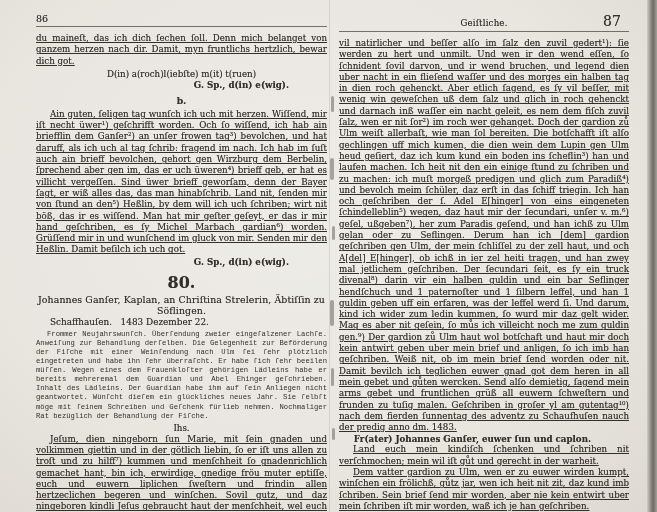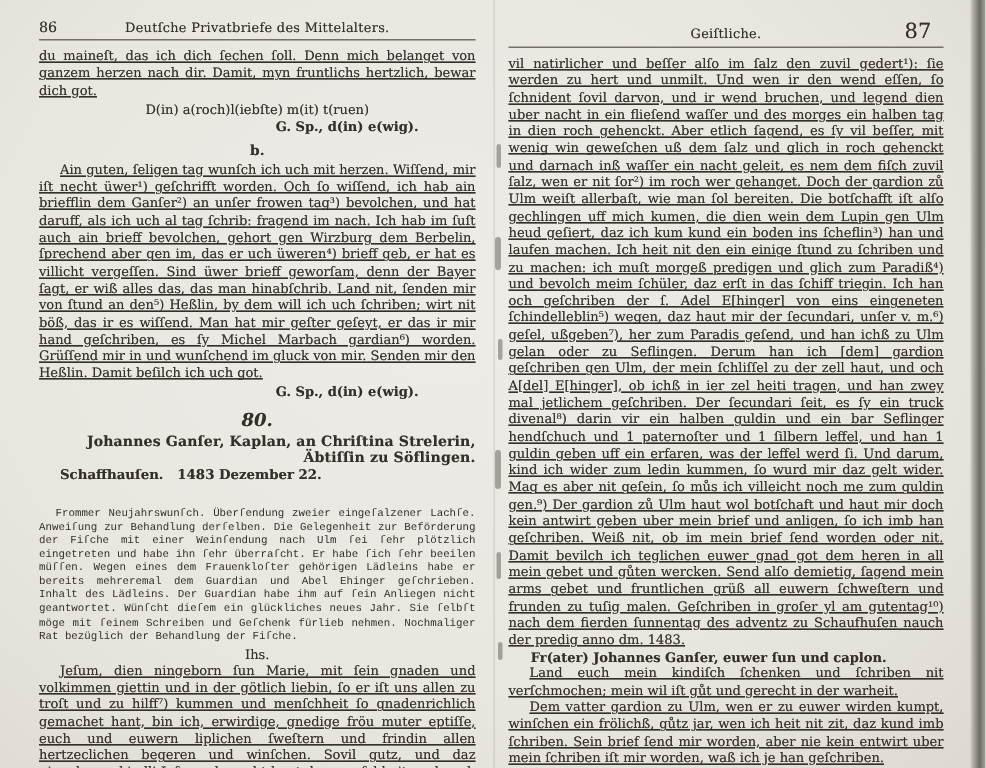--- a/index.html
+++ b/index.html
@@ -4,38 +4,38 @@
 <style>
   html,body{margin:0;padding:0;background:#d8d5cf;}
   .scan{
     position:relative;width:657px;height:512px;overflow:hidden;
     background:radial-gradient(ellipse at 45% 40%, #eeece7 0%, #e9e6e0 60%, #ddd9d2 100%);
     font-family:"DejaVu Serif", serif;
     color:#332f29;
     text-shadow:0 0 .4px rgba(51,47,41,.55);
   }
   .page{position:absolute;top:0;height:512px;box-sizing:border-box;overflow:hidden;}
-  .page-left{left:0;width:329px;padding:13px 12px 16px 26px;}
+  .page-left{left:10px;width:329px;padding:13px 12px 16px 26px;}
   .page-right{left:329px;width:316px;padding:13px 16px 0 10px;}
   .running-head{display:flex;align-items:baseline;font-size:8.6px;margin:0 0 1px 0;}
   .running-head .slot{width:34px;}
   .running-head .head-title{flex:1;text-align:center;letter-spacing:.2px;}
   .running-head .pagenum-l{width:34px;text-align:left;font-size:9.5px;}
   .running-head .pagenum-r{width:34px;text-align:center;font-size:14px;}
   .head-rule{height:1px;background:#5f5b54;margin:2px 0 6px 0;opacity:.85;}
   p{margin:0;}
   .body{font-size:8.7px;line-height:11.3px;text-align:justify;text-decoration:underline;}
   .indent{text-indent:14px;}
   .center{text-align:center;}
   .vale{margin:2px 0 0 0;font-size:8.7px;}
   .sig{text-align:right;padding-right:38px;font-size:8.7px;margin:1px 0 0 0;font-weight:bold;}
   .section-letter{font-weight:bold;font-size:9.2px;margin:5px 0 3px 0;}
-  .entry-number{font-weight:bold;font-size:12px;margin:6px 0 2px 0;font-style:italic;}
-  .entry-title{font-weight:bold;font-size:9.4px;margin:0 0 1px 0;letter-spacing:.1px;text-align:right;}
-  .dateline{font-size:8.9px;margin:0 0 17px 0;text-indent:14px;white-space:pre-wrap;font-weight:bold;}
+  .entry-number{font-weight:bold;font-size:16px;margin:6px 0 2px 0;}
+  .entry-title{font-weight:normal;font-size:9.4px;margin:0 0 1px 0;letter-spacing:.1px;}
+  .dateline{font-size:8.9px;margin:0 0 3px 0;text-indent:14px;white-space:pre-wrap;}
   .small{font-size:7.2px;line-height:9.1px;text-align:justify;text-shadow:none;font-family:Liberation Mono, monospace;}
   .regest{margin:1px 0 2px 0;text-indent:11px;}
   .archive{font-size:8.7px;margin:1px 0 1px 0;text-indent:14px;white-space:pre-wrap;}
   .invocation{font-size:8.7px;margin:1px 0 1px 0;}
   .gutter-line{position:absolute;left:329px;top:0;width:1px;height:512px;background:rgba(90,85,78,.14);}
   .gutter-mark{position:absolute;background:#4e4a43;border-radius:2px;opacity:.45;}
   .gm1{left:331px;top:96px;width:3px;height:16px;}
   .gm2{left:330px;top:158px;width:4px;height:22px;}
   .gm3{left:332px;top:226px;width:3px;height:14px;}
   .gm4{left:330px;top:300px;width:4px;height:26px;}
@@ -47,21 +47,20 @@
   }
 </style>
 </head>
 <body>
 
 <div class="scan">
 
   <div class="page page-left">
     <div class="running-head">
       <span class="pagenum-l">86</span>
-      <span class="head-title">Deutſche Privatbriefe des Mittelalters.</span>
       <span class="slot"></span>
     </div>
     <div class="head-rule"></div>
 
     <p class="body">du maineſt, das ich dich ſechen ſoll. Denn mich belanget von ganzem herzen nach dir. Damit, myn fruntlichs hertzlich, bewar dich got.</p>
     <p class="center vale">D(in) a(roch)l(iebſte) m(it) t(ruen)</p>
     <p class="sig">G. Sp., d(in) e(wig).</p>
 
     <p class="center section-letter">b.</p>
     <p class="body indent">Ain guten, ſeligen tag wunſch ich uch mit herzen. Wiſſend, mir iſt necht üwer¹) geſchrifft worden. Och ſo wiſſend, ich hab ain briefflin dem Ganſer²) an unſer frowen tag³) bevolchen, und hat daruff, als ich uch al tag ſchrib: fragend im nach. Ich hab im ſuſt auch ain brieff bevolchen, gehort gen Wirzburg dem Berbelin, ſprechend aber gen im, das er uch üweren⁴) brieff geb, er hat es villicht vergeſſen. Sind üwer brieff geworſam, denn der Bayer ſagt, er wiß alles das, das man hinabſchrib. Land nit, ſenden mir von ſtund an den⁵) Heßlin, by dem will ich uch ſchriben; wirt nit böß, das ir es wiſſend. Man hat mir geſter geſeyt, er das ir mir hand geſchriben, es ſy Michel Marbach gardian⁶) worden. Grüſſend mir in und wunſchend im gluck von mir. Senden mir den Heßlin. Damit beſilch ich uch got.</p>

